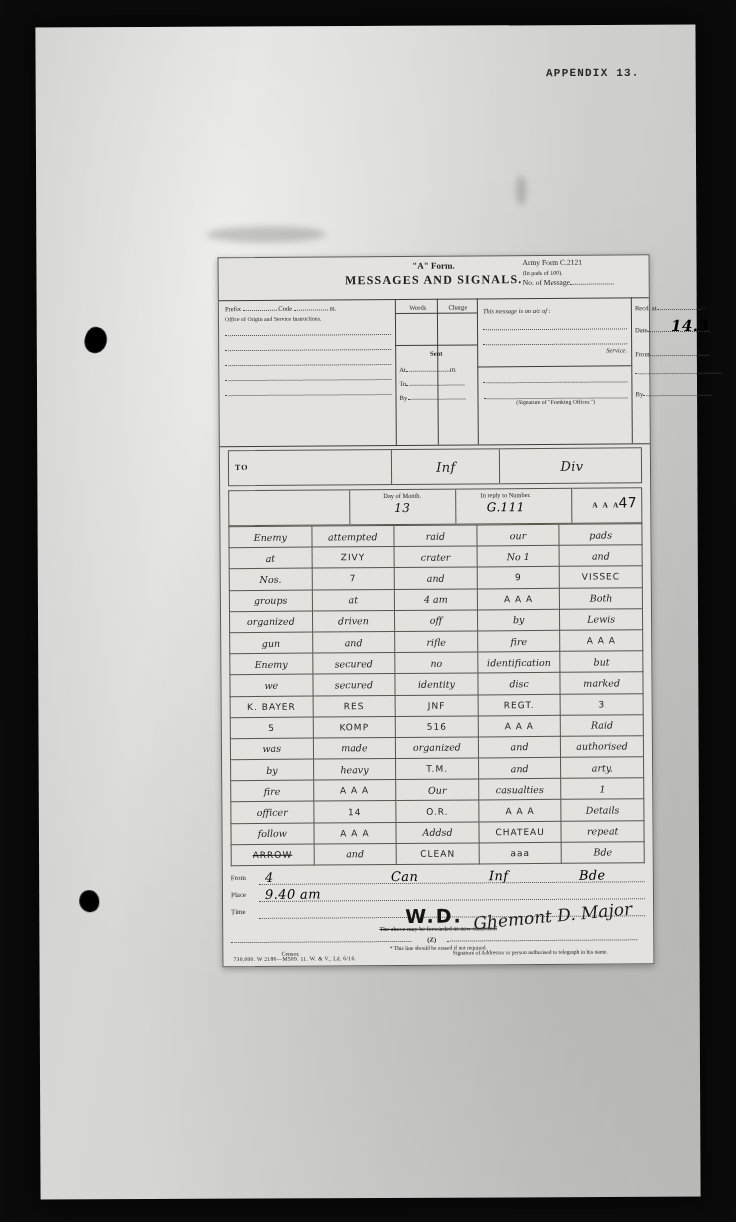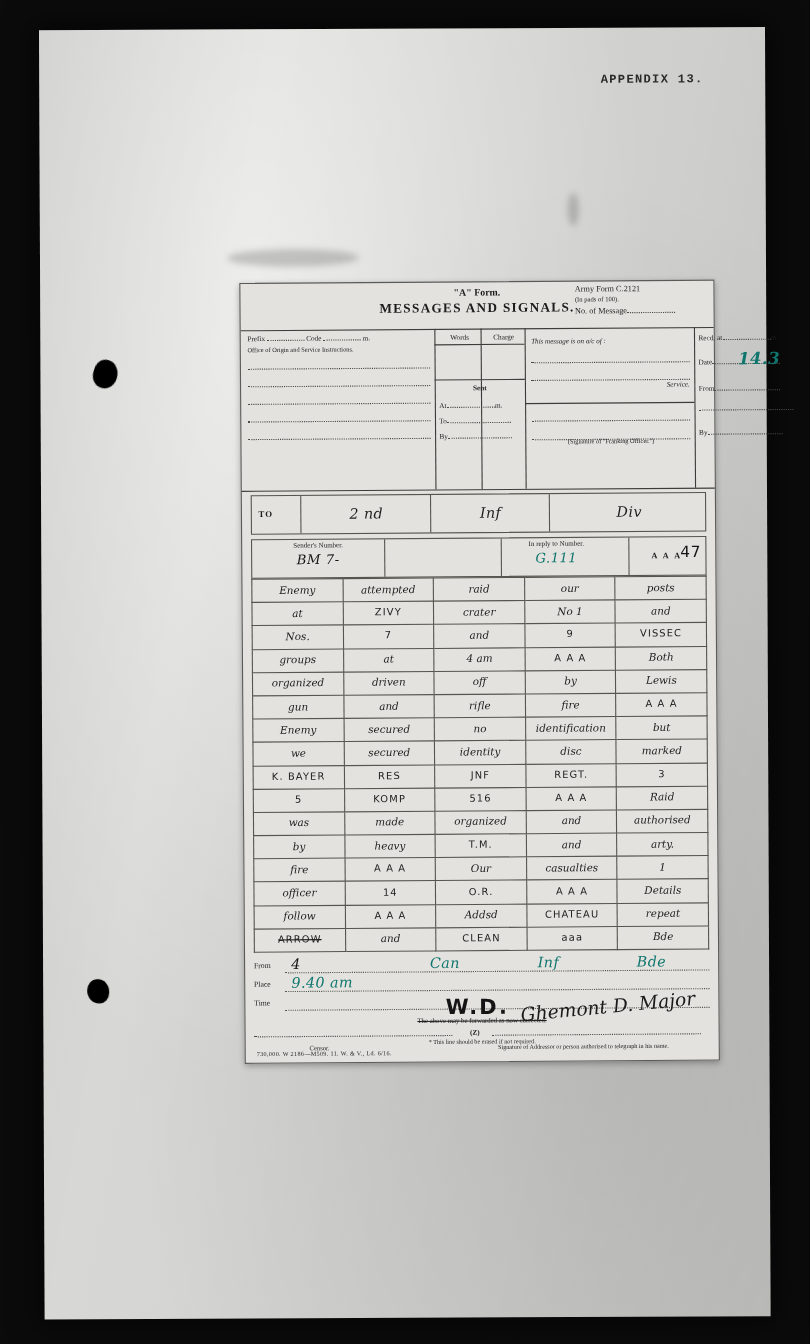--- a/index.html
+++ b/index.html
@@ -111,21 +111,21 @@
   .cellpad { position: absolute; font-size: 6.6px; line-height: 1.5; }
   .dotline {
     border-bottom: 1px dotted #4a4a48;
     display: inline-block;
   }
 
   
   .hw {
     font-family: "DejaVu Serif", serif;
     font-style: italic;
-    color: #0f766e;
+    color: #000000;
     letter-spacing: 0.4px;
   }
   .hw-dark {
     font-family: "DejaVu Sans", sans-serif;
     color: #151515;
     letter-spacing: 0.5px;
   }
 
   
   .msgrid {
@@ -380,52 +380,51 @@
         </div>
         <div class="cellpad" style="left:416px;top:112px;width:108px;">
           <span class="dotline" style="width:86px;"></span>
         </div>
         <div class="cellpad" style="left:416px;top:134px;width:108px;">
           <span>By</span><span class="dotline" style="width:68px;"></span>
         </div>
 
         <div class="toprow-grid">
           <div class="torow-label">TO</div>
-          <div class="tr-cell hw" style="left:44px;width:118px;">2 nd</div>
           <div class="tr-cell hw" style="left:162px;width:108px;">Inf</div>
           <div class="tr-cell hw" style="left:270px;width:144px;">Div</div>
         </div>
 
         <div class="sendrow">
-          <div class="sr-col" style="left:0;width:120px;">
-            <div class="sr-lbl">Sender's Number.</div>
-            <div class="sr-val hw-dark">BM 7-</div>
-          </div>
           <div class="sr-div" style="left:120px;"></div>
+          <div class="sr-col" style="left:120px;width:106px;">
+            <div class="sr-lbl">Day of Month.</div>
+            <div class="sr-val hw-dark">13</div>
+          </div>
           <div class="sr-div" style="left:226px;"></div>
           <div class="sr-col" style="left:226px;width:101px;">
             <div class="sr-lbl">In reply to Number.</div>
             <div class="sr-val hw">G.111</div>
           </div>
           <div class="sr-div" style="left:342px;"></div>
           <div class="sr-col" style="left:342px;right:0;">
             <div class="sr-lbl" style="top:12px;font-weight:bold;letter-spacing:2px;font-size:7.4px;">A A A</div>
           </div>
           <div class="hw-dark" style="position:absolute;right:4px;top:6px;font-size:14px;">47</div>
         </div>
 
         <div class="msgrid">
           <table>
             <tbody id="msg-body">
                 <tr>
                   <td>Enemy</td>
                   <td>attempted</td>
                   <td>raid</td>
                   <td>our</td>
-                  <td>posts</td>
+                  <td>pads</td>
                 </tr>
                 <tr>
                   <td>at</td>
                   <td class="block">ZIVY</td>
                   <td>crater</td>
                   <td>No 1</td>
                   <td>and</td>
                 </tr>
                 <tr>
                   <td>Nos.</td>

